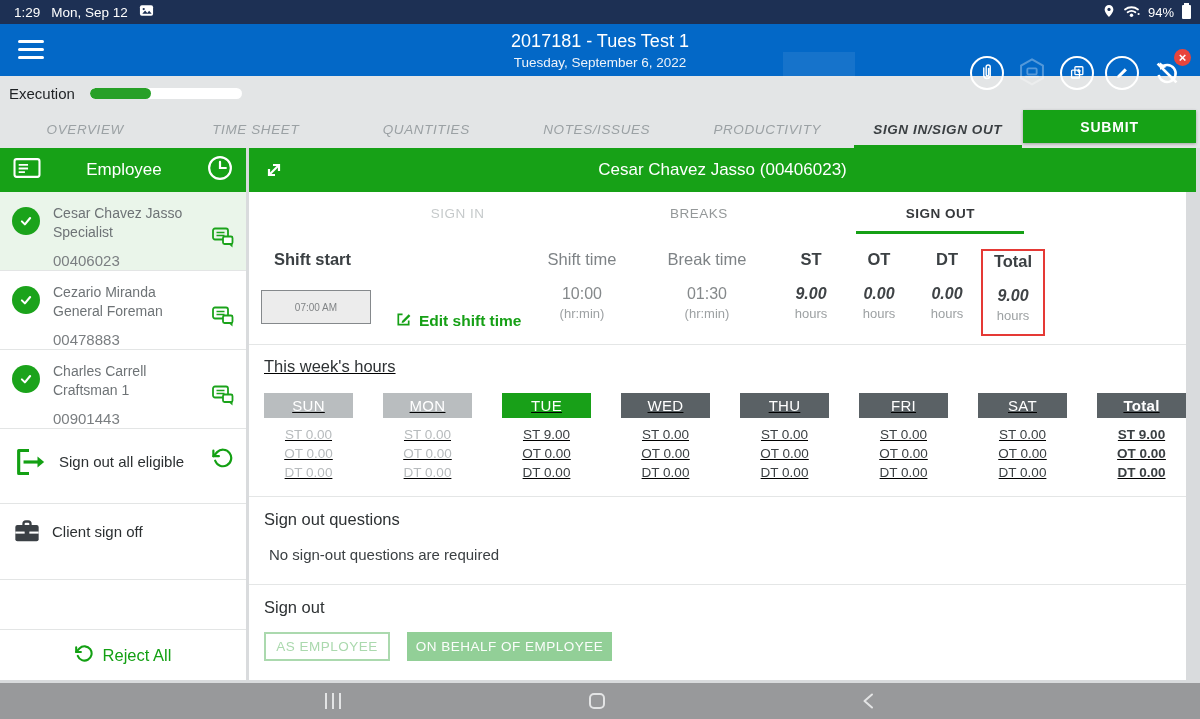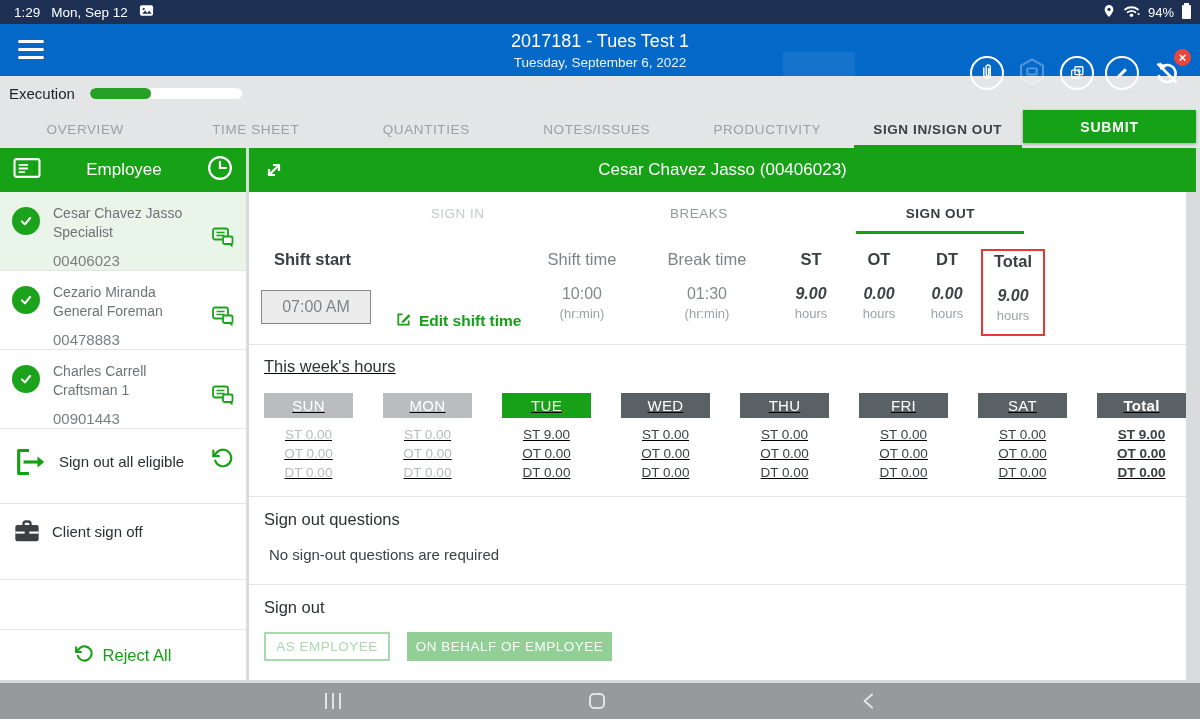--- a/index.html
+++ b/index.html
@@ -27,21 +27,21 @@
   .hicon.faded { opacity:.32; }
   .badge { position:absolute; top:-7px; right:-7px; width:17px; height:17px; background:#e8453c; border-radius:50%; color:#fff; font-size:13px; font-weight:bold; display:flex; align-items:center; justify-content:center; line-height:1; }
 
   
   .progress-row { height:34px; background:#e3e5e6; display:flex; align-items:center; padding-left:9px; }
   .p-label { font-size:15px; color:#1e2124; }
   .pbar { margin-left:15px; width:152px; height:11px; background:#fff; border-radius:6px; overflow:hidden; }
   .pfill { height:100%; background:#27a027; border-radius:6px; }
   .tab-row { height:38px; background:#e3e5e6; display:flex; align-items:stretch; }
   .ttabs { flex:1; display:flex; }
-  .ttab { flex:1; display:flex; align-items:center; justify-content:center; font-size:13.5px; letter-spacing:.6px; color:#9ba1a4; position:relative; cursor:pointer; }
+  .ttab { flex:1; display:flex; align-items:center; justify-content:center; font-size:13.5px; letter-spacing:.6px; color:#9ba1a4; position:relative; cursor:pointer;font-style:italic; }
   .ttab.active { color:#3a3f42; font-weight:bold; }
   .ttab.active::after { content:""; position:absolute; bottom:0; left:50%; transform:translateX(-50%); width:168px; height:3px; background:#16a016; }
   .submit-btn { width:173px; height:33px; margin:0 4px 0 0; align-self:flex-start; background:#16a216; color:#fff; font-size:14px; letter-spacing:.8px; font-weight:bold; border:none; display:flex; align-items:center; justify-content:center; box-shadow:0 1px 3px rgba(0,0,0,.3); cursor:pointer; }
 
   
   .content { height:535px; display:flex; padding-bottom:3px; background:#d9dbdd; }
   .sidebar { width:273px; margin-right:3px; background:#fff; display:flex; flex-direction:column; }
   .sb-header { height:44px; background:#17a117; display:flex; align-items:center; padding:0 12px; flex:none; }
   .sb-title { flex:1; text-align:center; color:#fff; font-size:17px; }
   .emp { height:79px; flex:none; display:flex; padding:12px 10px 0 12px; border-bottom:1px solid #e3e5e5; cursor:pointer; background:#fff; }
@@ -64,21 +64,21 @@
 
   .detail-tabs { height:42px; flex:none; display:flex; padding:0 125px 0 88px; }
   .dtab { flex:1; display:flex; align-items:center; justify-content:center; font-size:13.5px; letter-spacing:.5px; color:#949899; position:relative; cursor:pointer; }
   .dtab.faded { color:#c6cacb; }
   .dtab.active { color:#36393c; font-weight:bold; }
   .dtab.active::after { content:""; position:absolute; bottom:0; left:50%; transform:translateX(-50%); width:168px; height:3px; background:#16a016; }
 
   .shift-row { height:111px; flex:none; display:flex; padding-left:12px; border-bottom:1px solid #e4e6e6; }
   .shift-col { width:110px; margin-right:12px; }
   .shift-lbl { margin-top:16px; height:26px; font-size:16.5px; font-weight:bold; color:#3b4043; padding-left:13px; }
-  .timebox { margin-top:14px; height:34px; border:1px solid #85898c; background:#ececec; color:#818486; font-size:16px; display:flex; align-items:center; justify-content:center; cursor:pointer; }
+  .timebox { margin-top:14px; height:34px; border:1px solid #85898c; background:#ececec; color:#818486; font-size:10px; display:flex; align-items:center; justify-content:center; cursor:pointer; }
   .edit-link { width:132px; margin-left:12px; margin-top:64px; display:flex; align-items:center; gap:7px; color:#16a016; font-size:15.5px; font-weight:bold; cursor:pointer; white-space:nowrap; }
   .metric { text-align:center; padding-top:16px; }
   .m-lbl { height:26px; font-size:16.5px; color:#7e8386; }
   .m-val { margin-top:9px; font-size:16px; color:#85898b; }
   .m-unit { margin-top:3px; font-size:13px; color:#9da1a3; }
   .metric.boldcol .m-lbl { color:#3b4043; font-weight:bold; }
   .metric.boldcol .m-val { color:#3f4346; font-weight:bold;font-style:italic; }
   .m-shift { width:110px; } .m-break { width:140px; }
   .m-st,.m-ot,.m-dt { width:68px; }
   .m-total { width:64px; border:2px solid #e53935; margin-top:15px; padding-top:1px; height:87px; }

